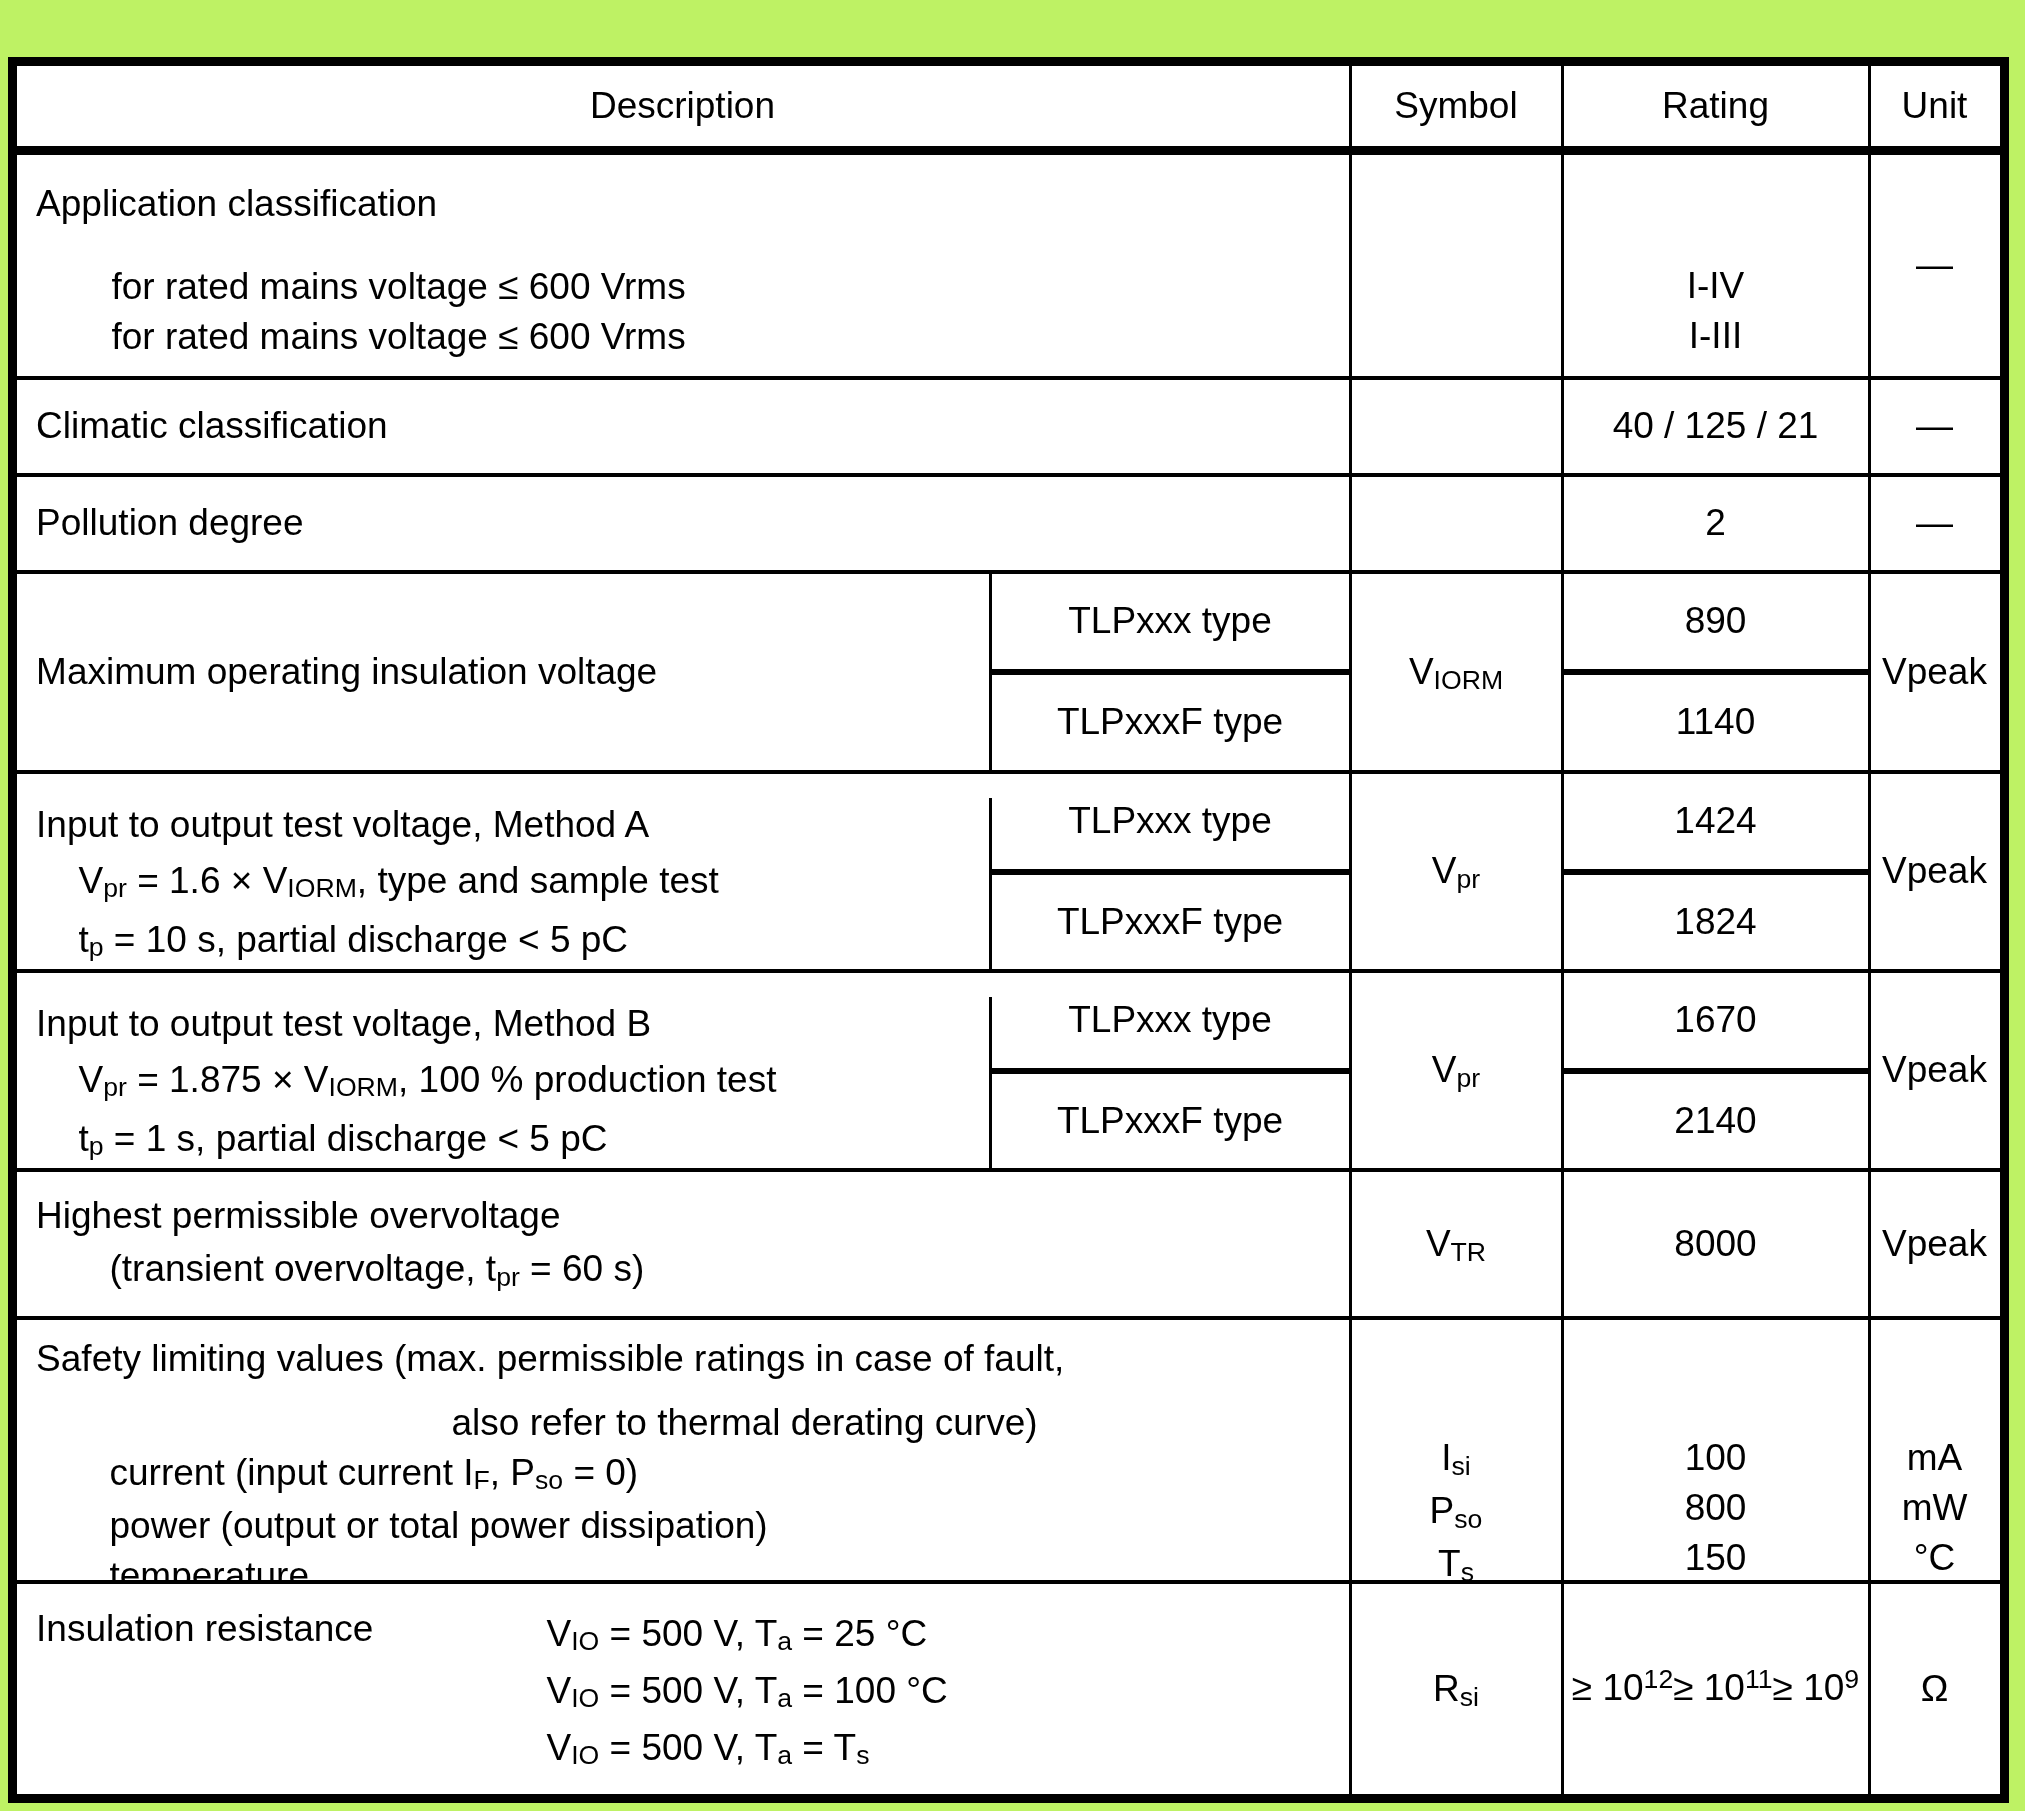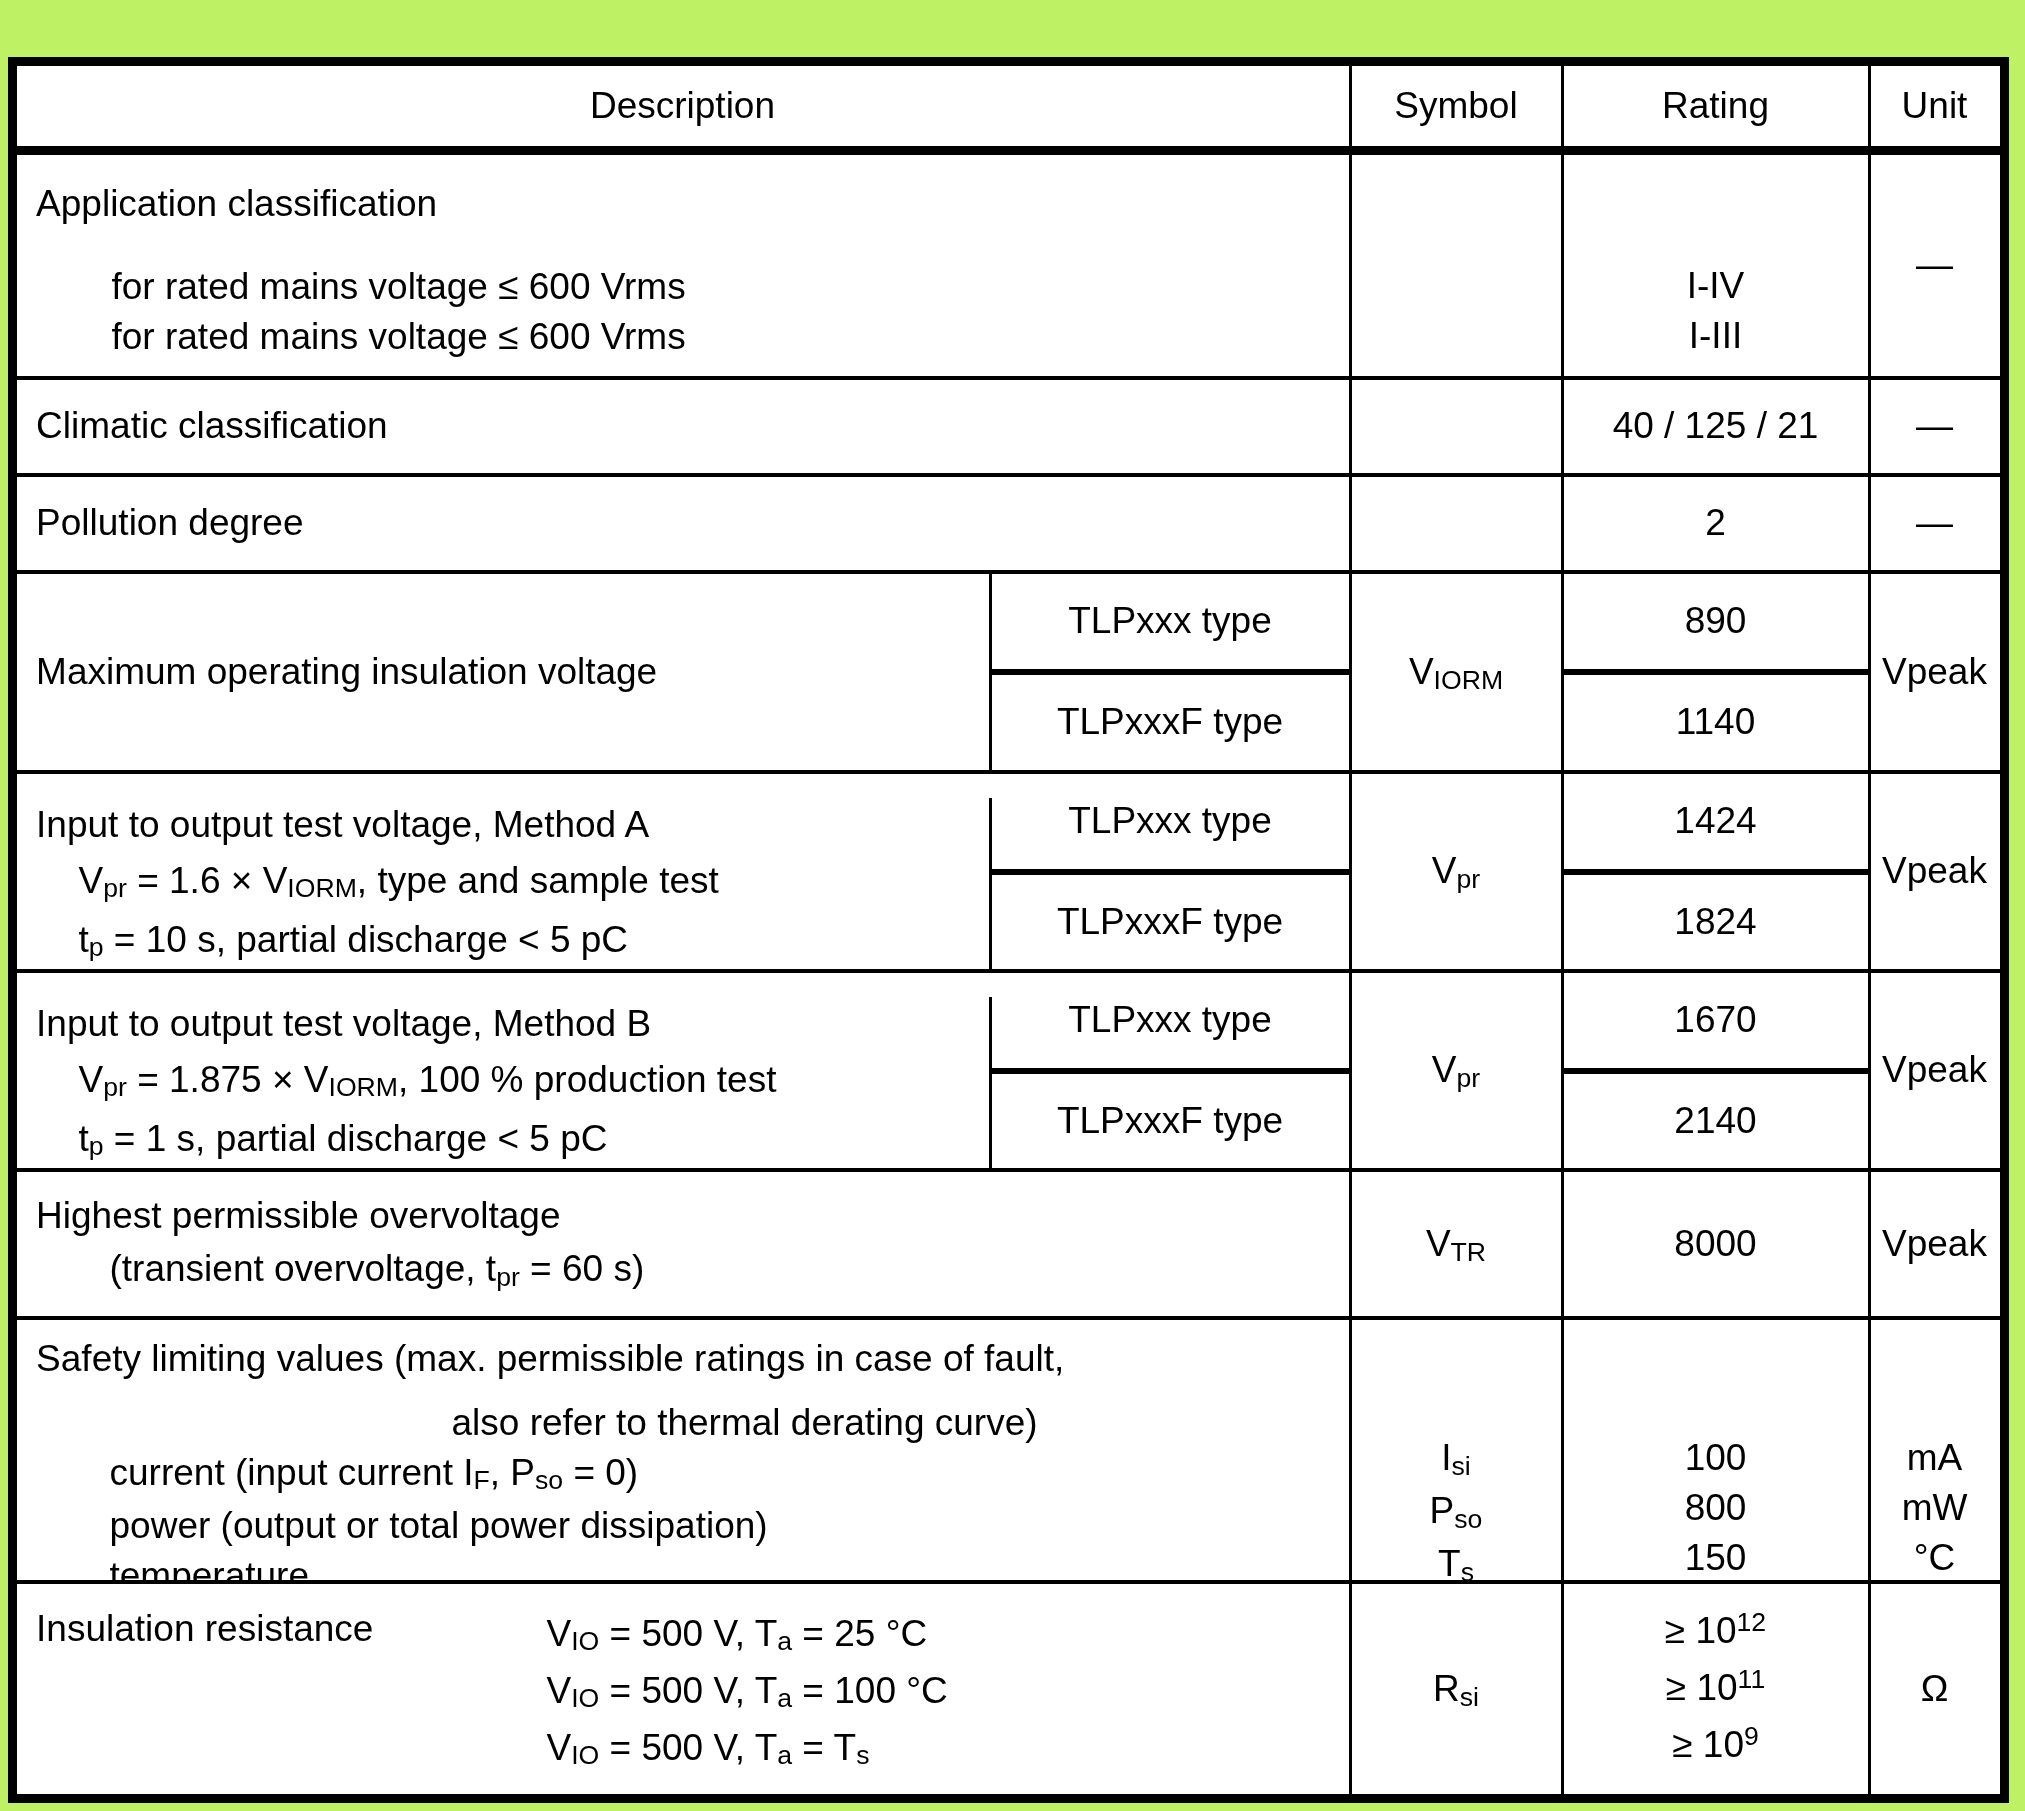--- a/index.html
+++ b/index.html
@@ -61,21 +61,21 @@
   .ind3{padding-left:435px;margin-top:14px;}
   
   .ov-desc{flex-direction:column;justify-content:center;line-height:53px;}
   
   .safe-desc{flex-direction:column;padding-top:13.6px;line-height:50px;}
   .safe-col{flex-direction:column;align-items:center;padding-top:113px;line-height:50px;text-align:center;}
   
   .ins-desc{flex-direction:row;align-items:flex-start;}
   .ins-label{padding:22.6px 0 0 19.6px;width:530px;box-sizing:border-box;flex:0 0 auto;}
   .ins-conds{padding-top:22.6px;line-height:53px;}
-  .ins-rat{flex-direction:column;align-items:center;justify-content:center;line-height:54px;text-align:center;}
+  .ins-rat{align-items:center;justify-content:center;line-height:54px;text-align:center;}
   
   .sb{font-size:.72em;position:relative;top:.18em;}
   .sp{font-size:.72em;position:relative;top:-.45em;}
 </style>
 </head>
 <body>
 
 <div class="page">
   <div class="doc-table">
 

